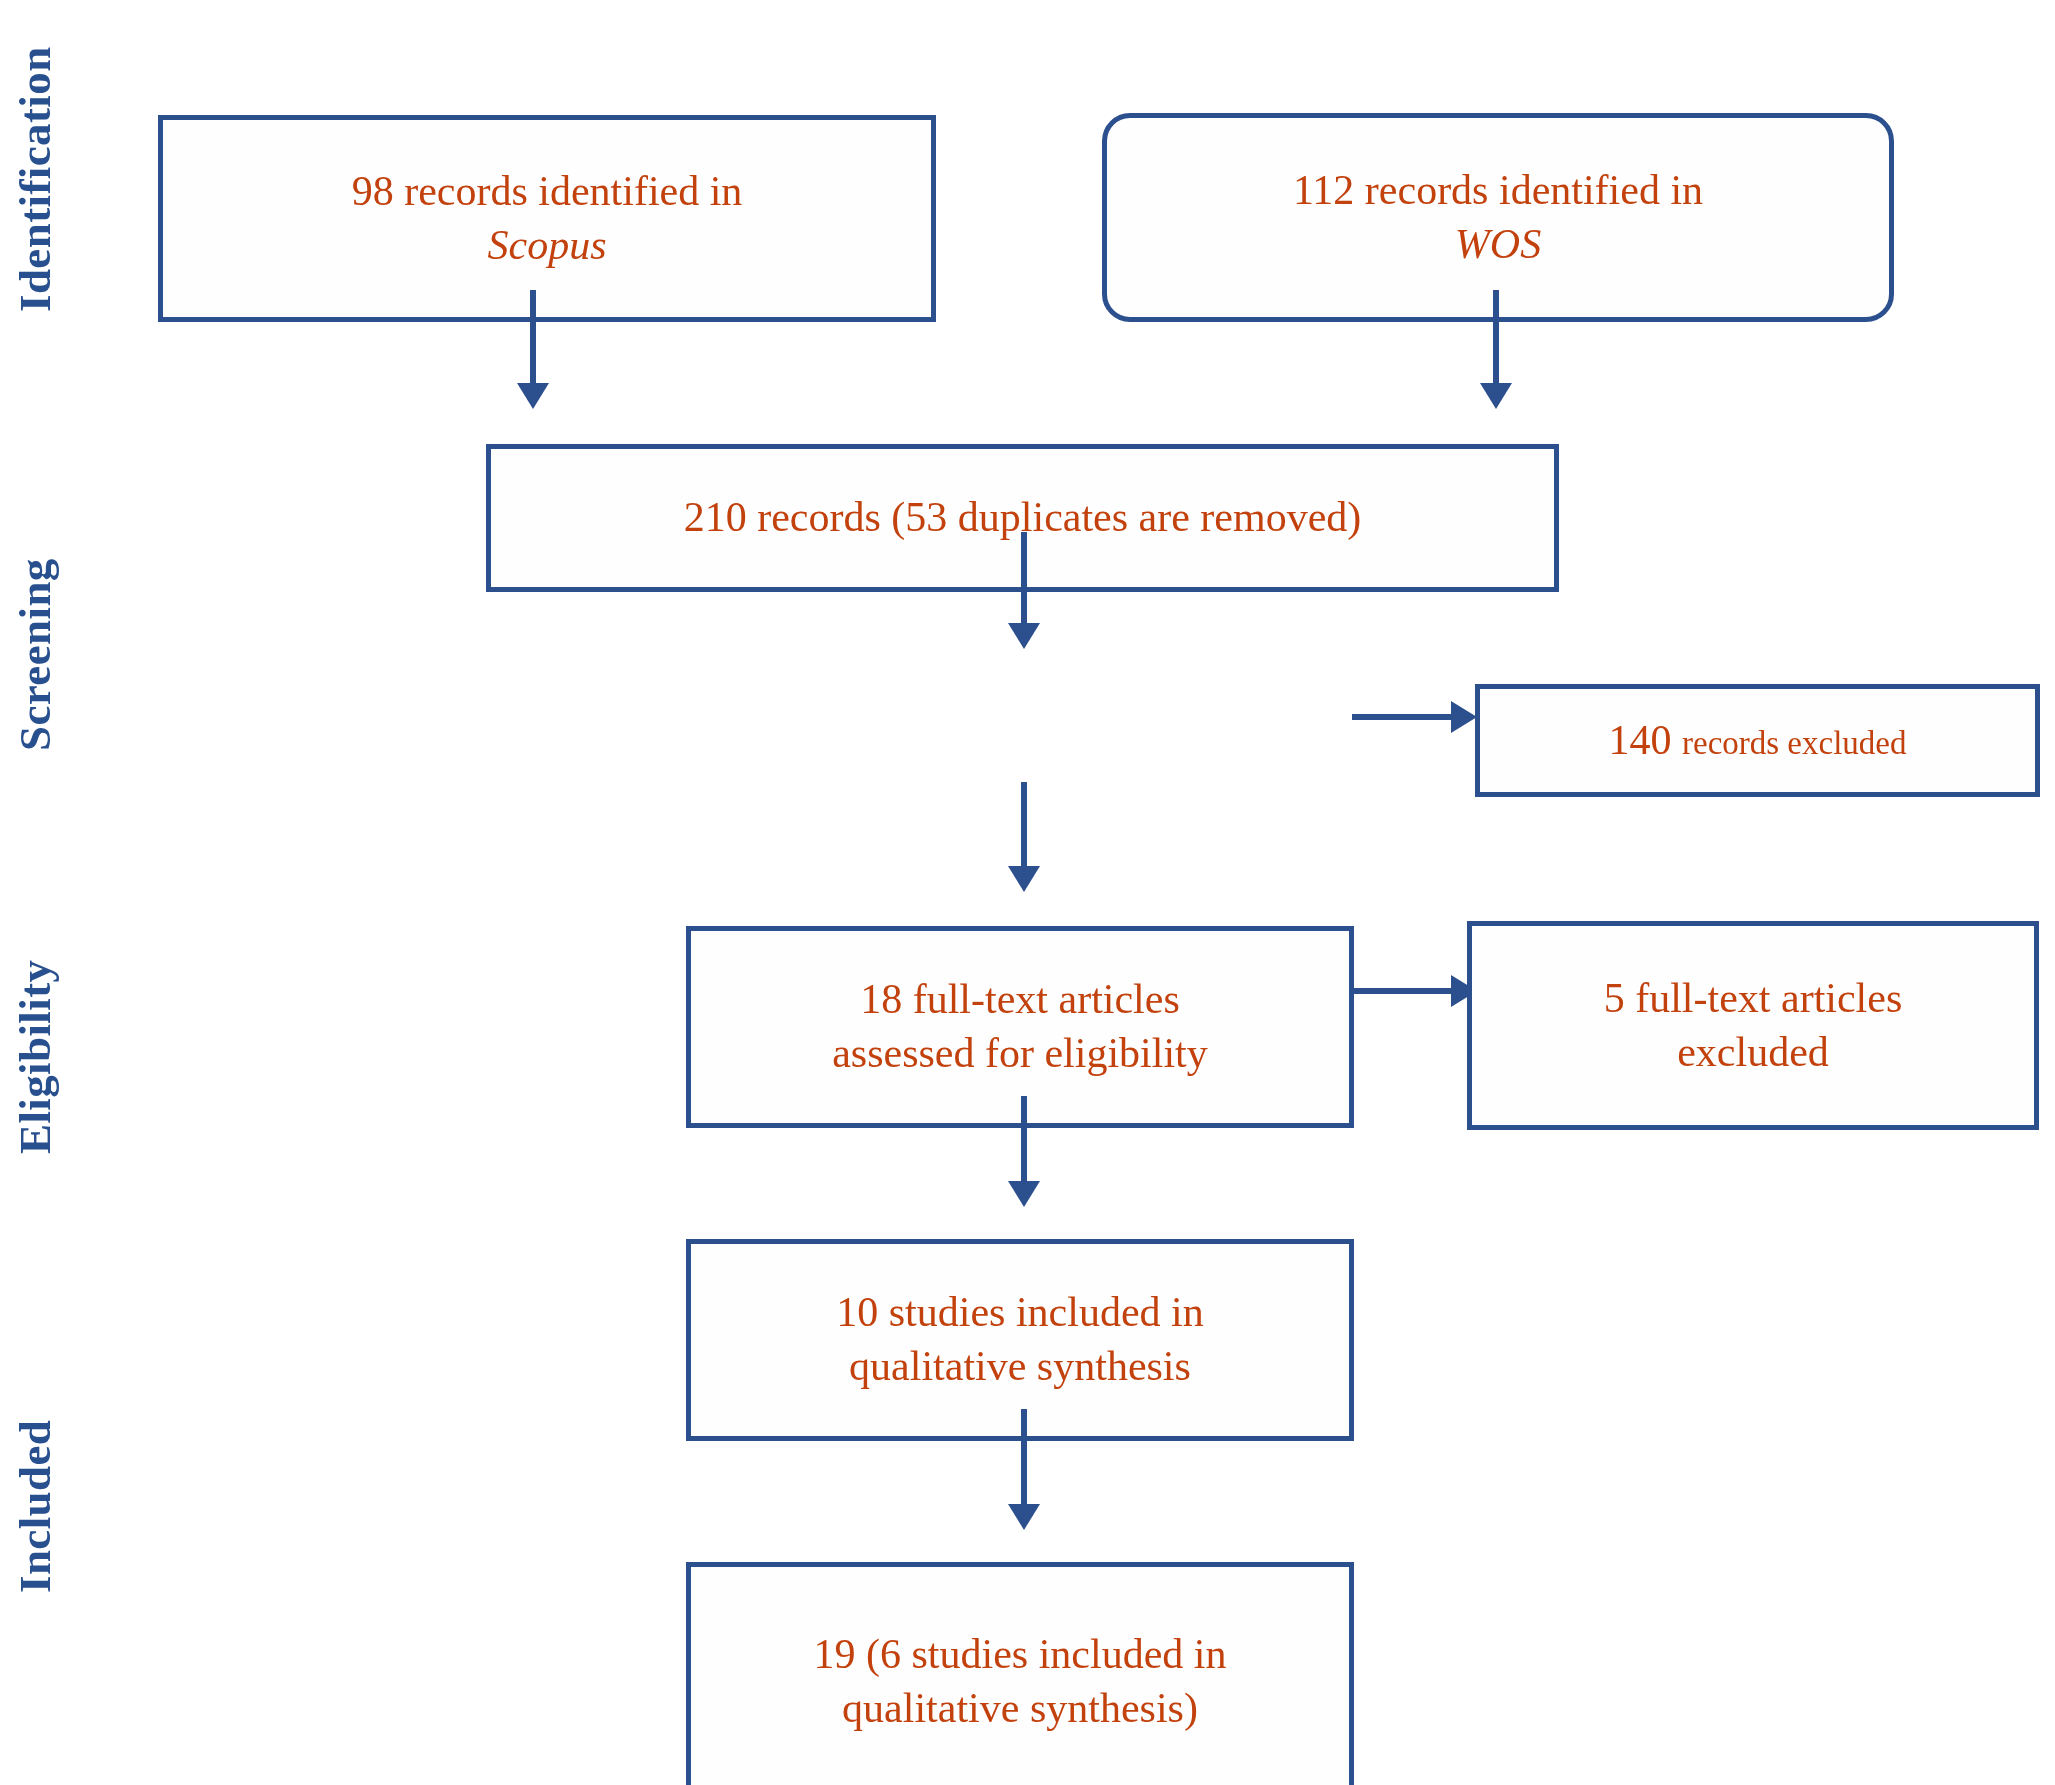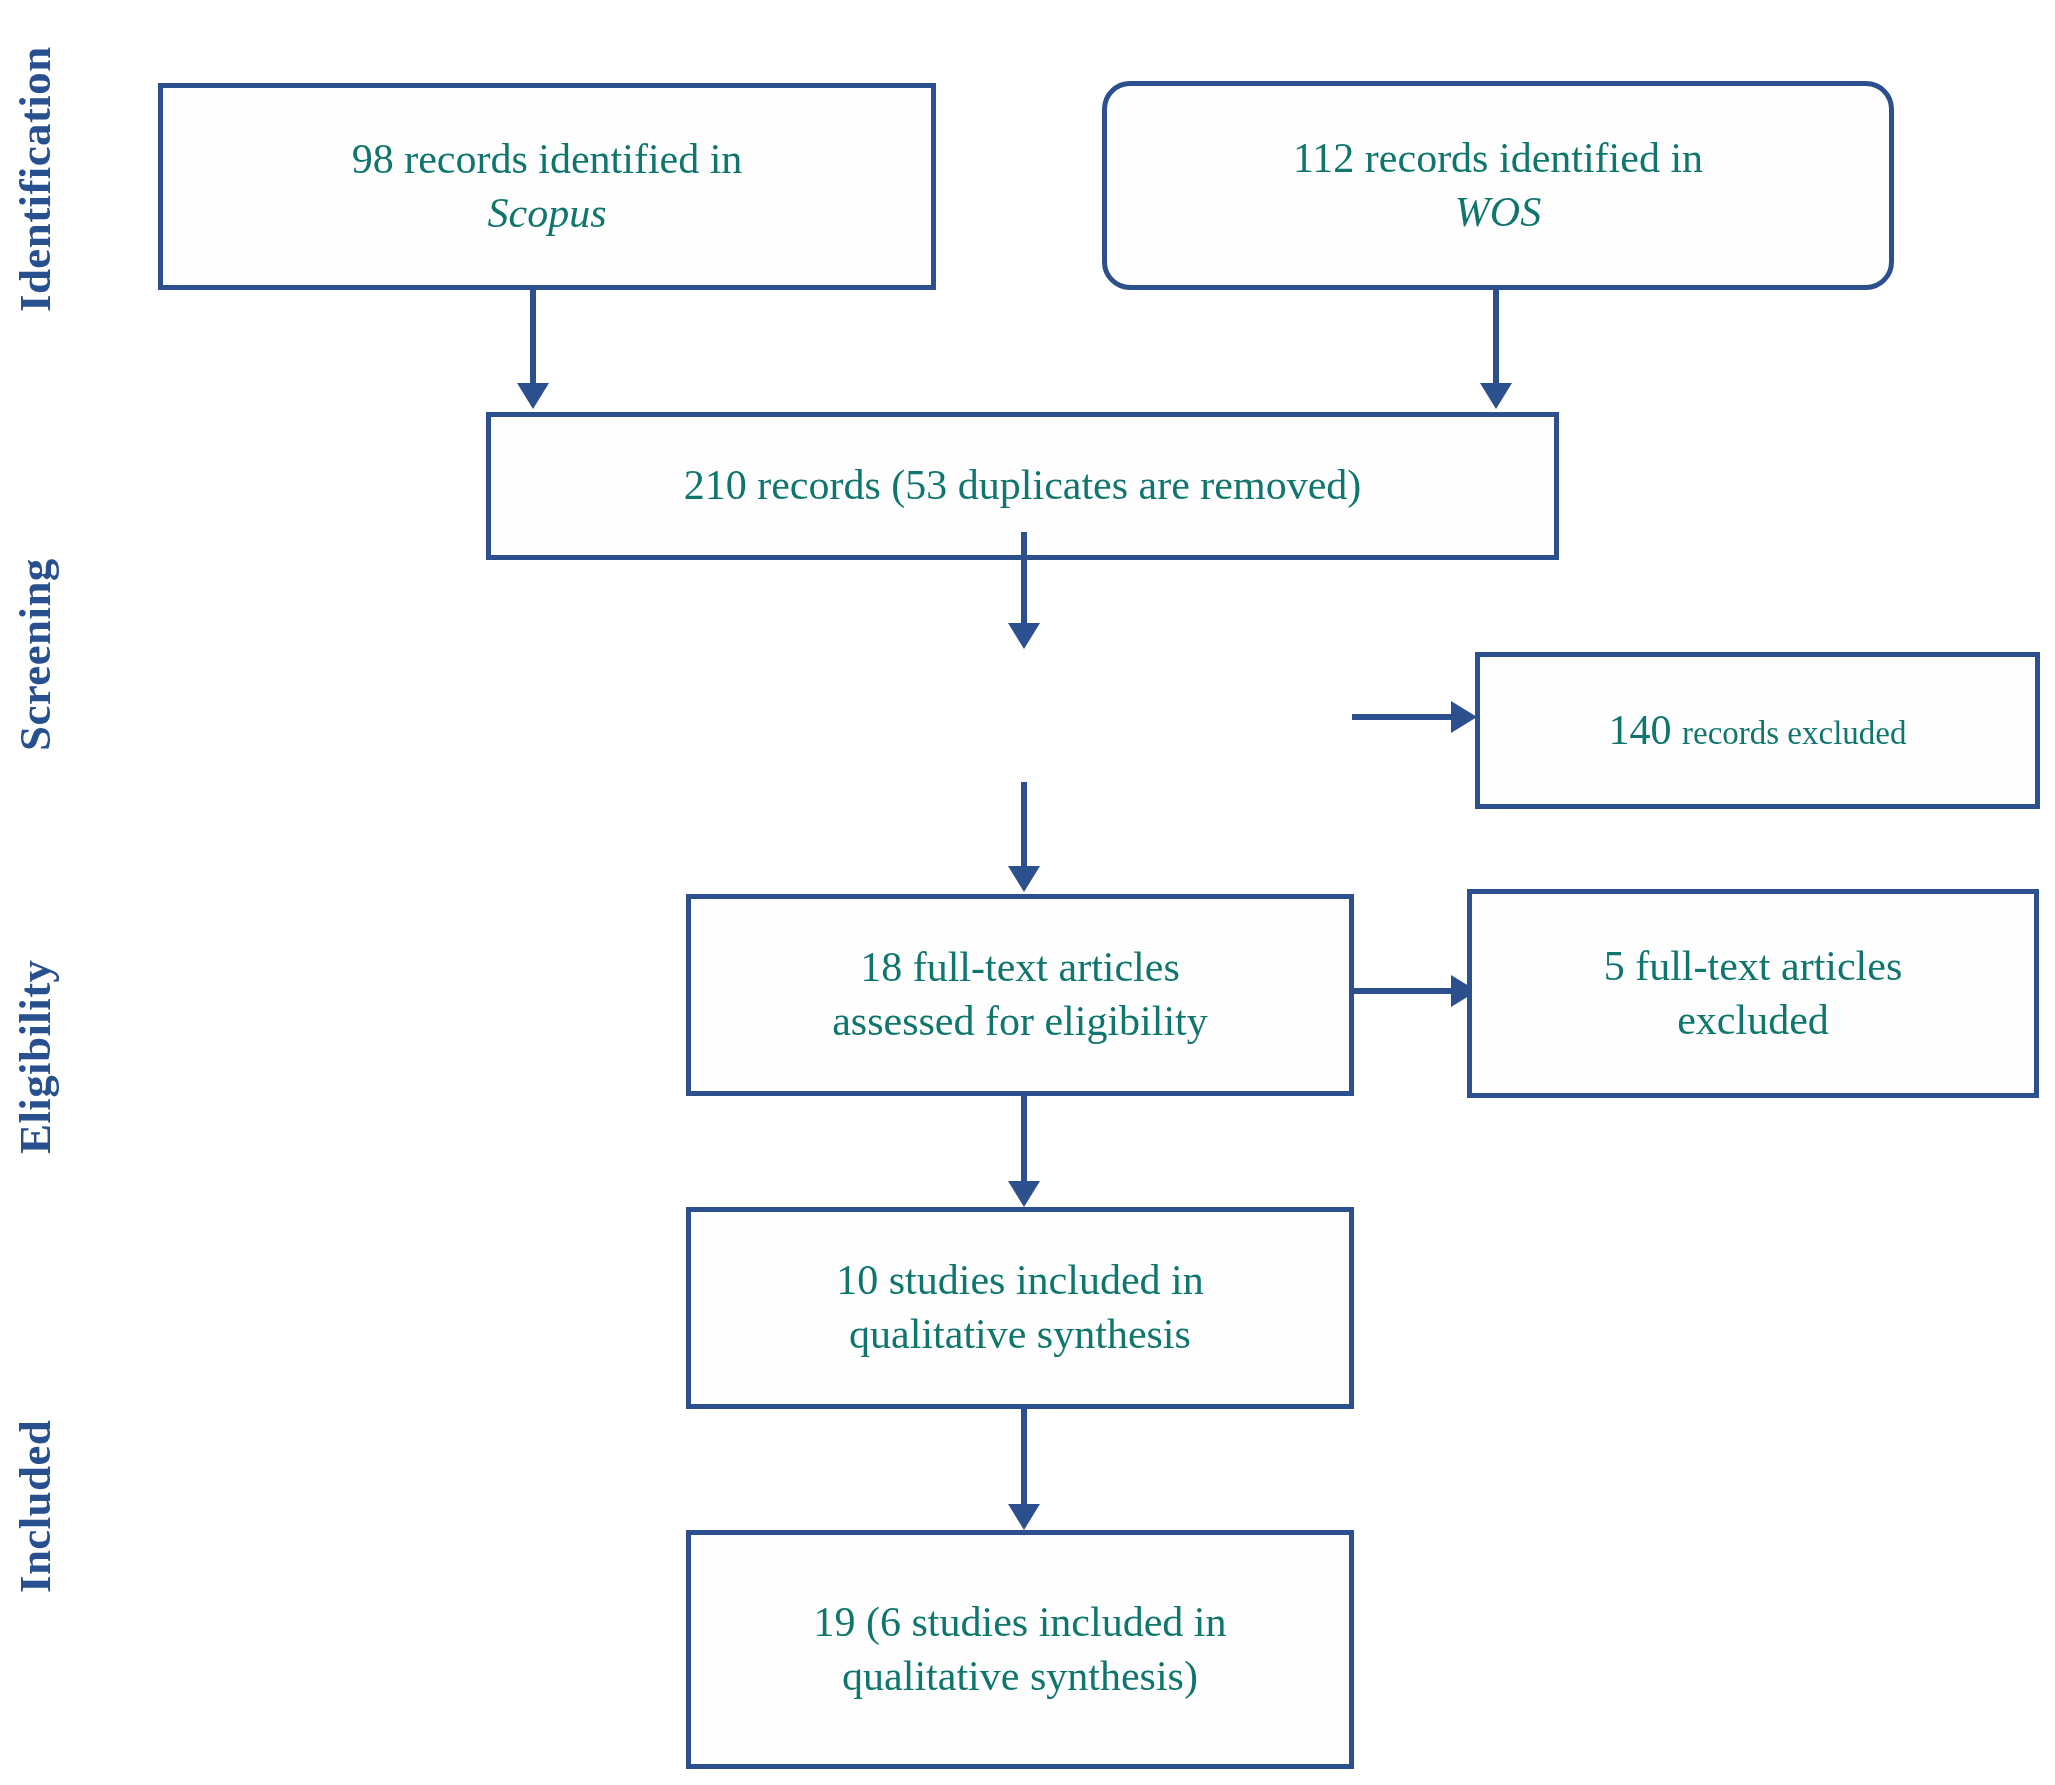--- a/index.html
+++ b/index.html
@@ -33,24 +33,25 @@
   
   .node {
     position: absolute;
     box-sizing: border-box;
     background: #FEFEFE;
     border: 5.1px solid #2C4F8E;
     display: flex;
     align-items: center;
     justify-content: center;
     text-align: center;
-    color: #0f766e;
+    color: #c2410c;
     font-size: 42px;
     line-height: 1.28;
     padding: 4.4px 13px;
+    margin-top: 32px;
   }
   .node .txt { display: block; width: 100%; }
   .node .ln  { display: block; }
   .ital { font-style: italic; font-family: Liberation Serif, serif; }
   .small { font-size: 33px; }
 
   
   .vline {
     position: absolute;
     width: 5.8px;
@@ -115,21 +116,21 @@
     </span>
   </div>
 
   <div class="vline" style="left:1021px; top:532px; height:93px;"></div>
   <div class="arrow-down" style="left:1008px; top:623px;"></div>
 
 
   <div class="hline" style="left:1352px; top:714px; width:102px;"></div>
   <div class="arrow-right" style="left:1451px; top:701px;"></div>
 
-  <div class="node" style="left:1475px; top:652px; width:565px; height:157px;">
+  <div class="node" style="left:1475px; top:652px; width:565px; height:113px;">
     <span class="txt">
       <span class="ln">
         <span>140</span>
         <span class="small">records excluded</span>
       </span>
     </span>
   </div>
 
   <div class="vline" style="left:1021px; top:782px; height:86px;"></div>
   <div class="arrow-down" style="left:1008px; top:866px;"></div>

